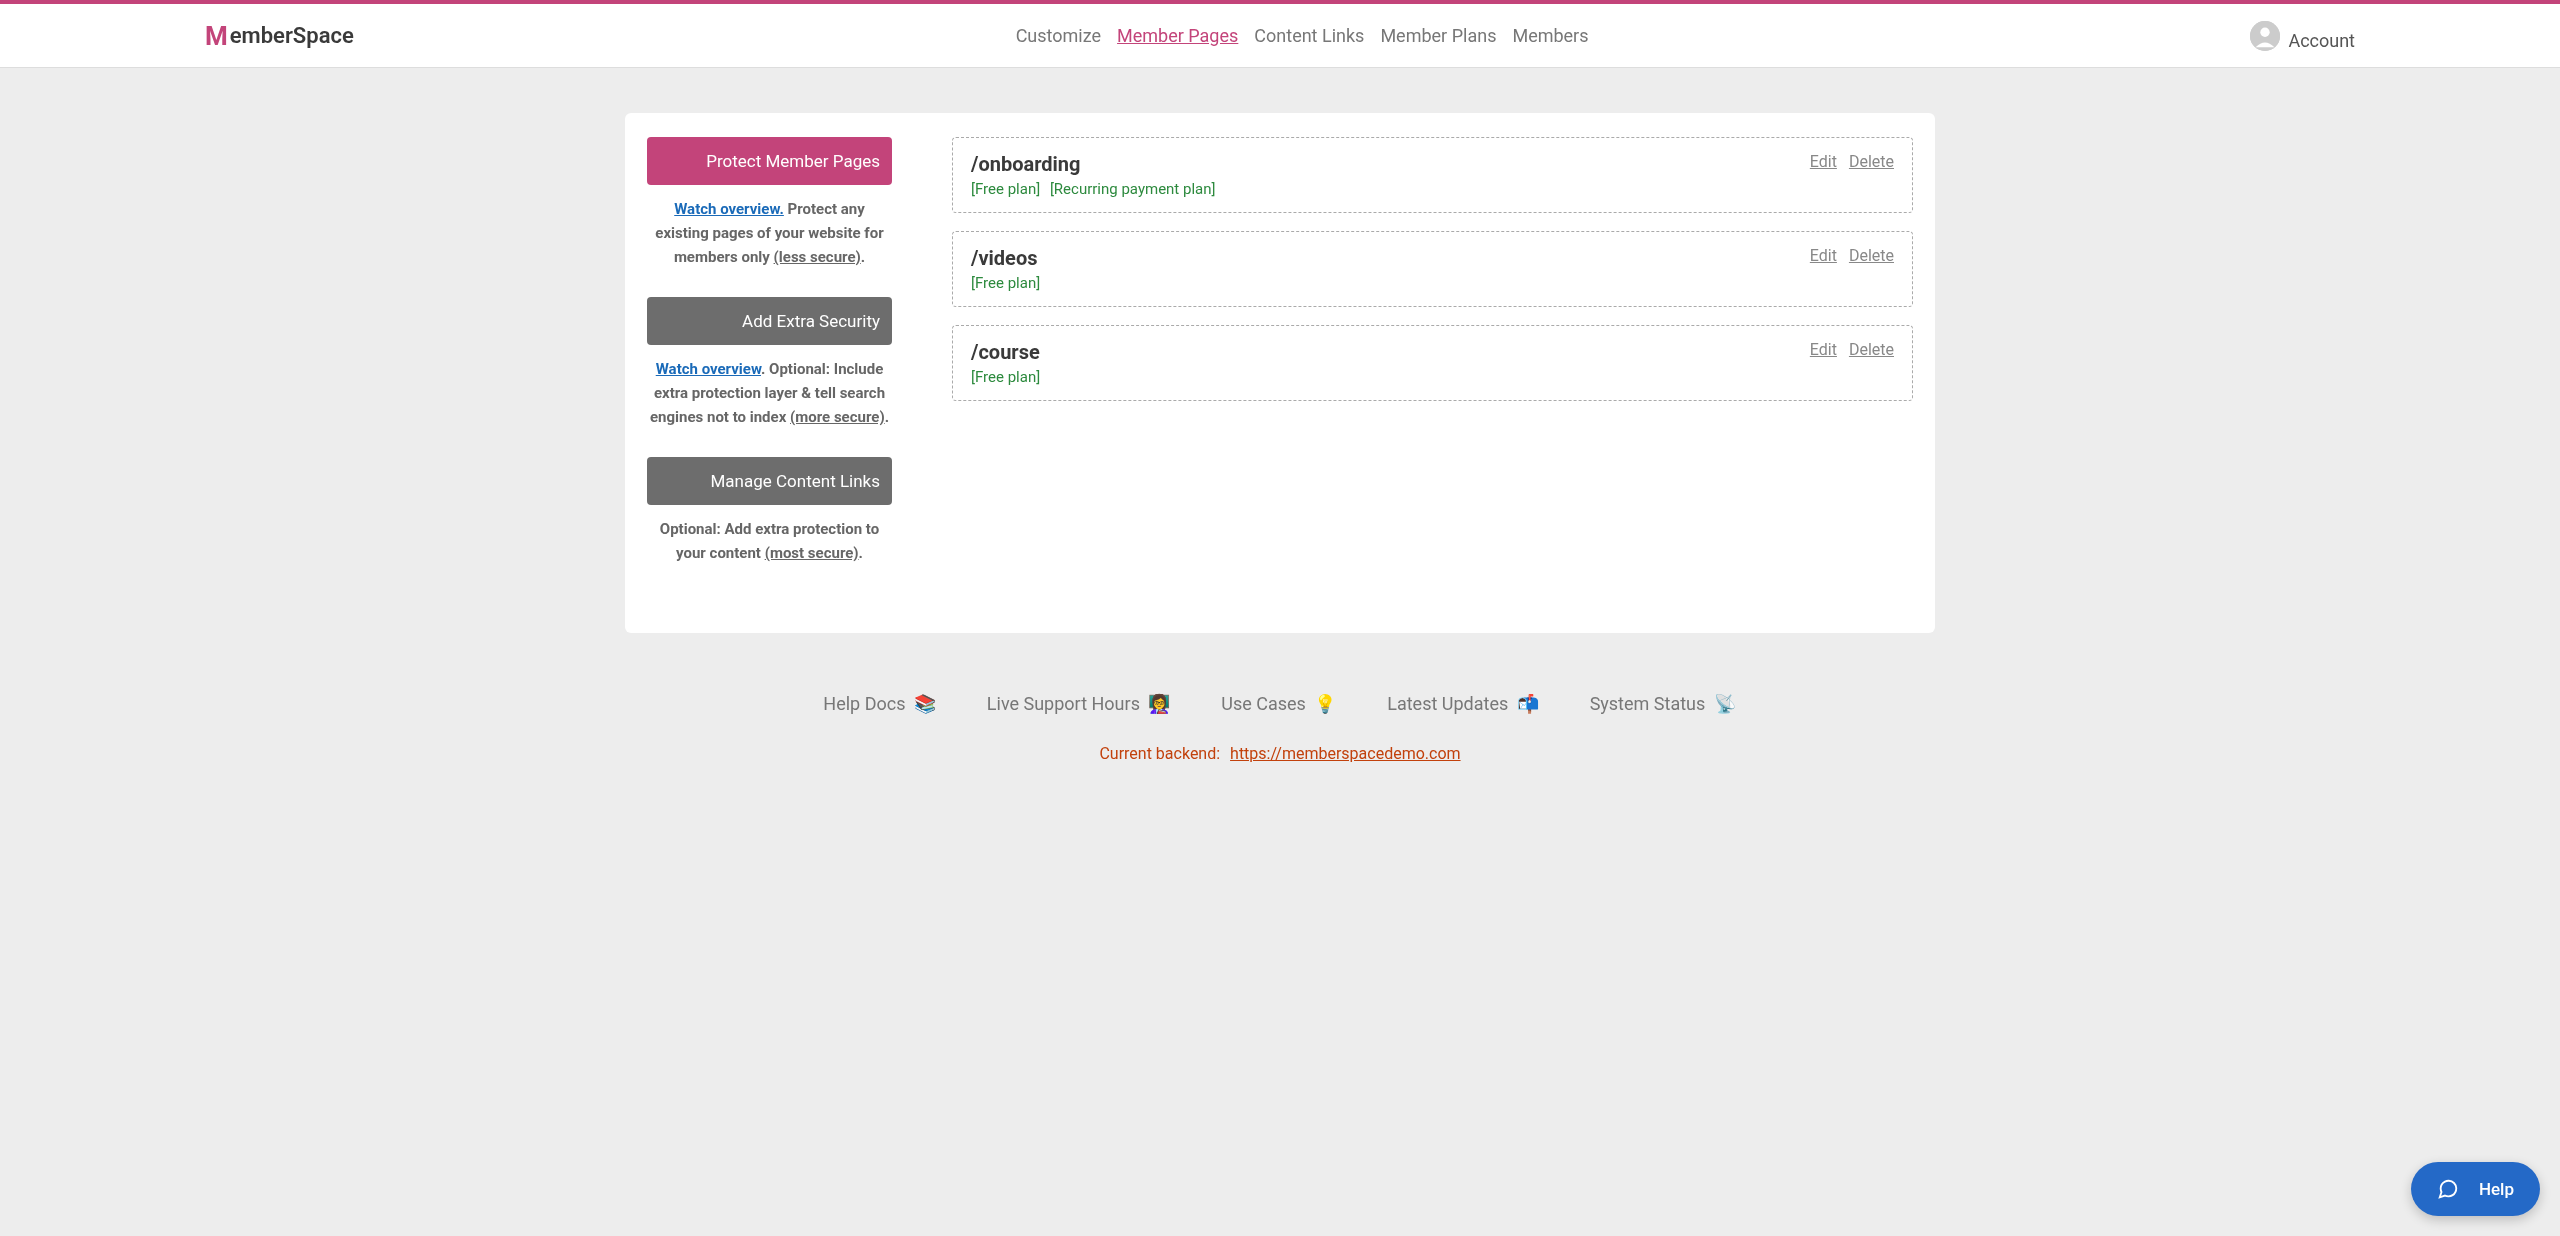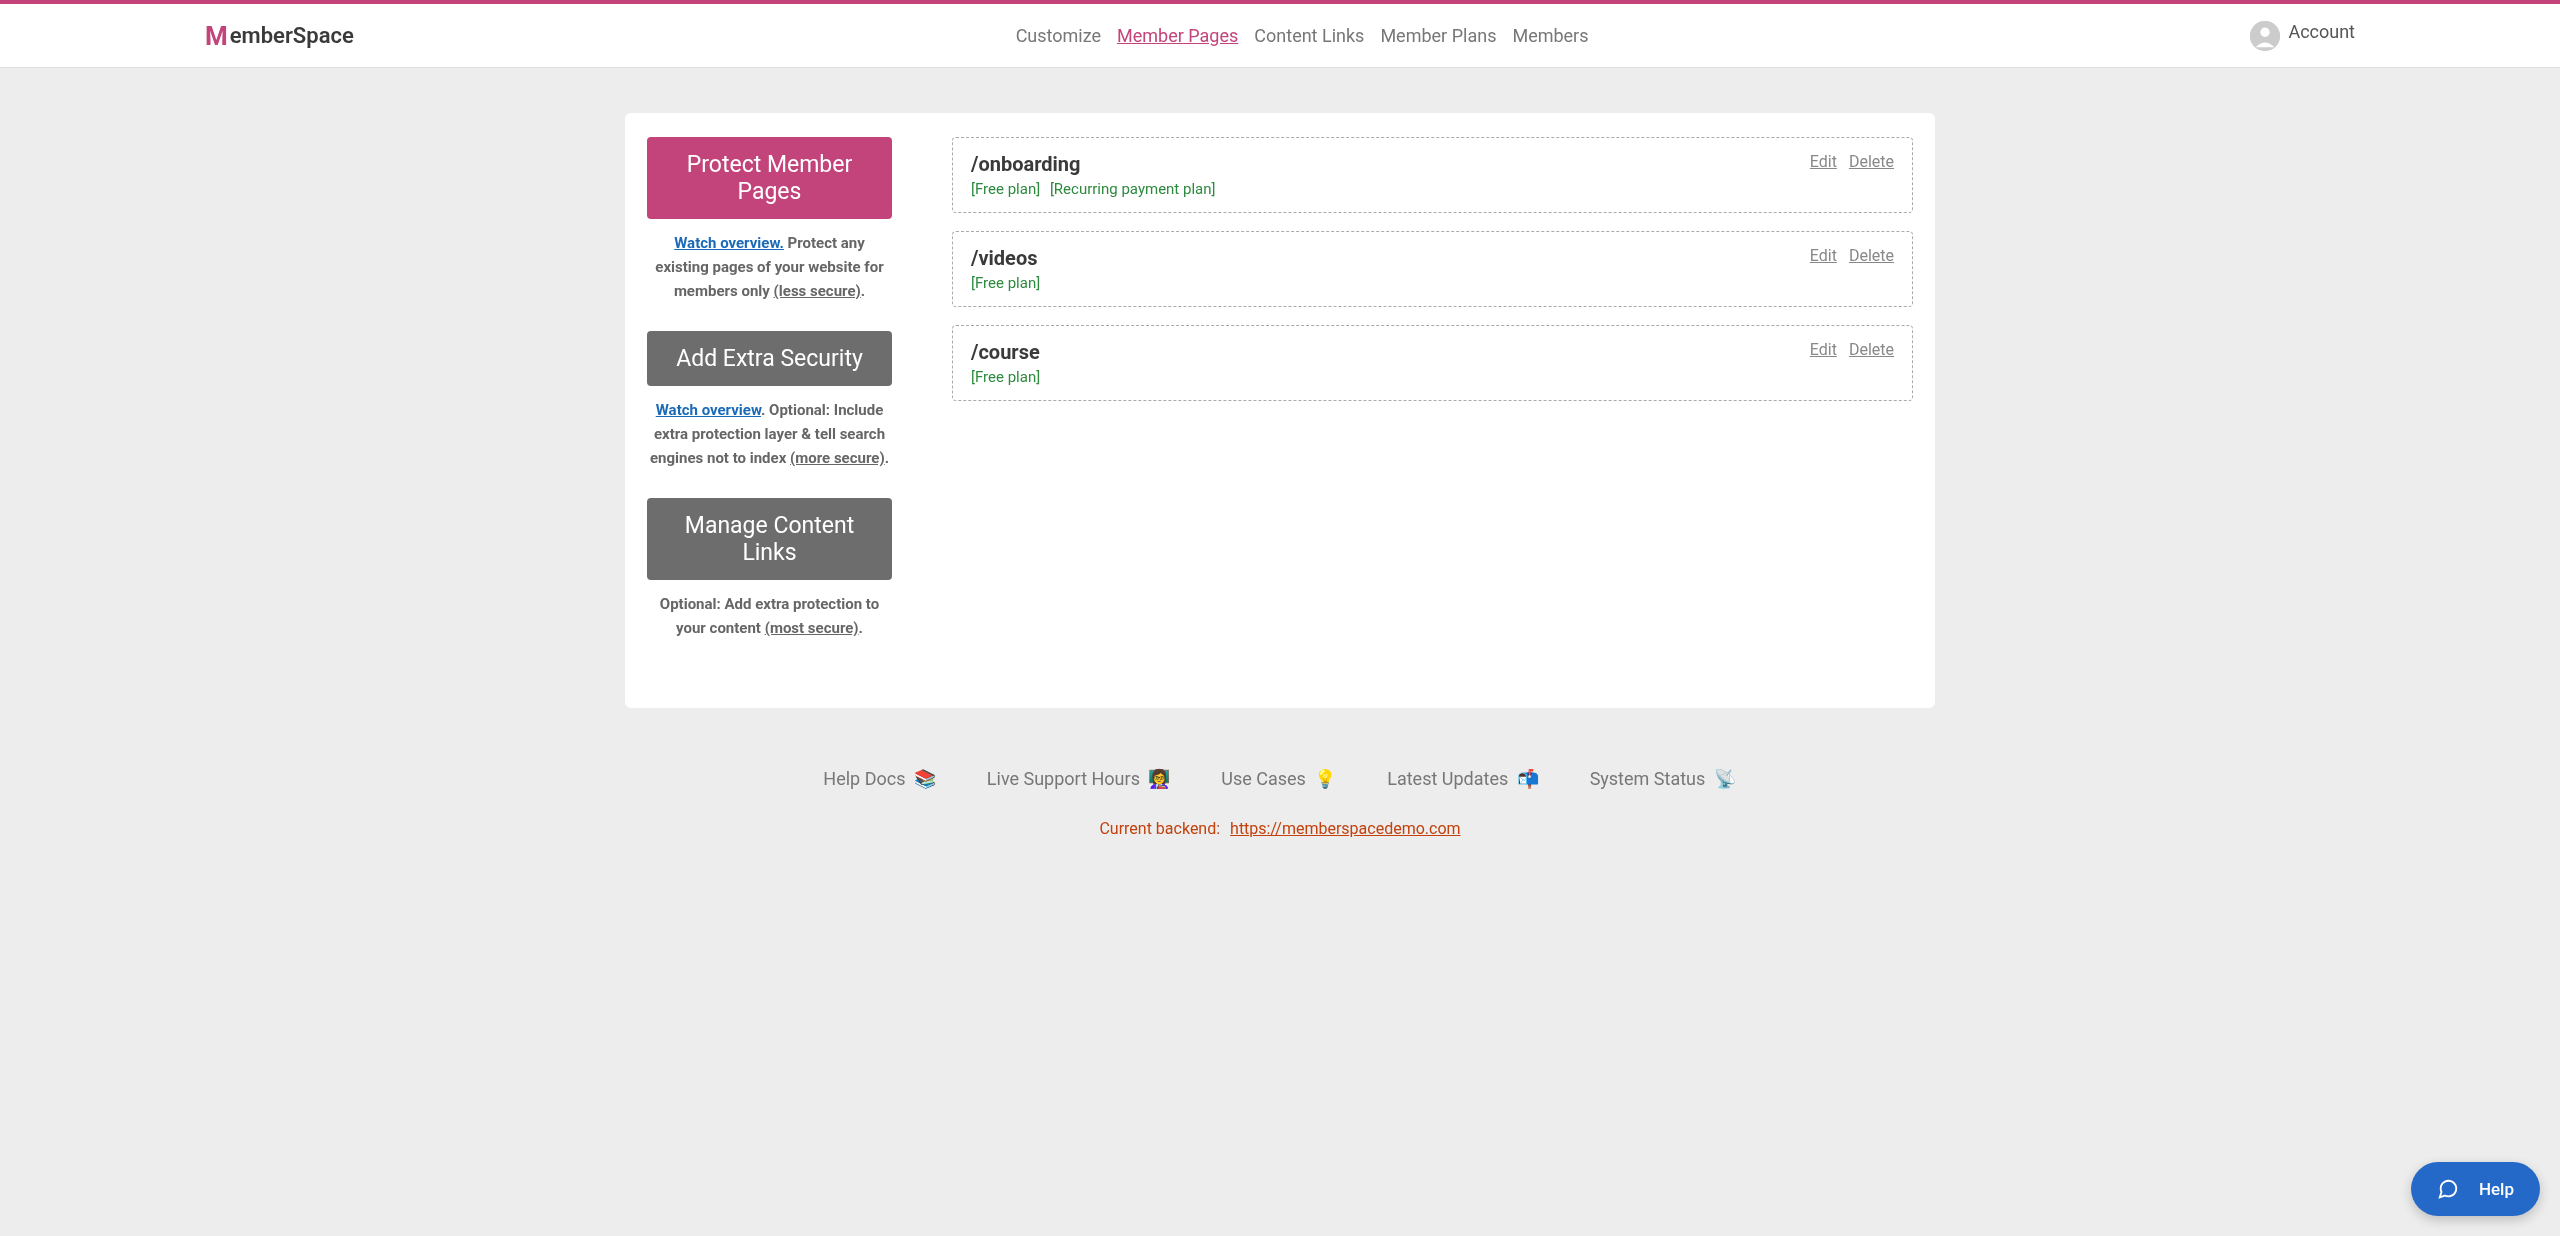--- a/index.html
+++ b/index.html
@@ -50,21 +50,21 @@
       font-size: 18px;
       text-decoration: none;
       cursor: pointer;
     }
     .nav-item.active {
       color: #c3447a;
       text-decoration: underline;
     }
     .account {
       display: flex;
-      align-items: flex-start;
+      align-items: flex-end;
       gap: 8px;
       color: #555;
       font-size: 18px;
       margin-right: 165px;
       cursor: pointer;
     }
     .avatar {
       width: 30px;
       height: 30px;
       border-radius: 50%;
@@ -92,24 +92,24 @@
     }
     .sidebar-block {
       margin-bottom: 28px;
     }
     .btn {
       display: block;
       width: 100%;
       padding: 14px 12px;
       border: none;
       border-radius: 4px;
-      font-size: 23px;
+      font-size: 17px;
       color: #fff;
       cursor: pointer;
-      text-align: center;
+      text-align: right;
       font-family: inherit;
     }
     .btn-primary {
       background: #c3447a;
     }
     .btn-secondary {
       background: #6d6d6d;
     }
     .sidebar-desc {
       text-align: center;

